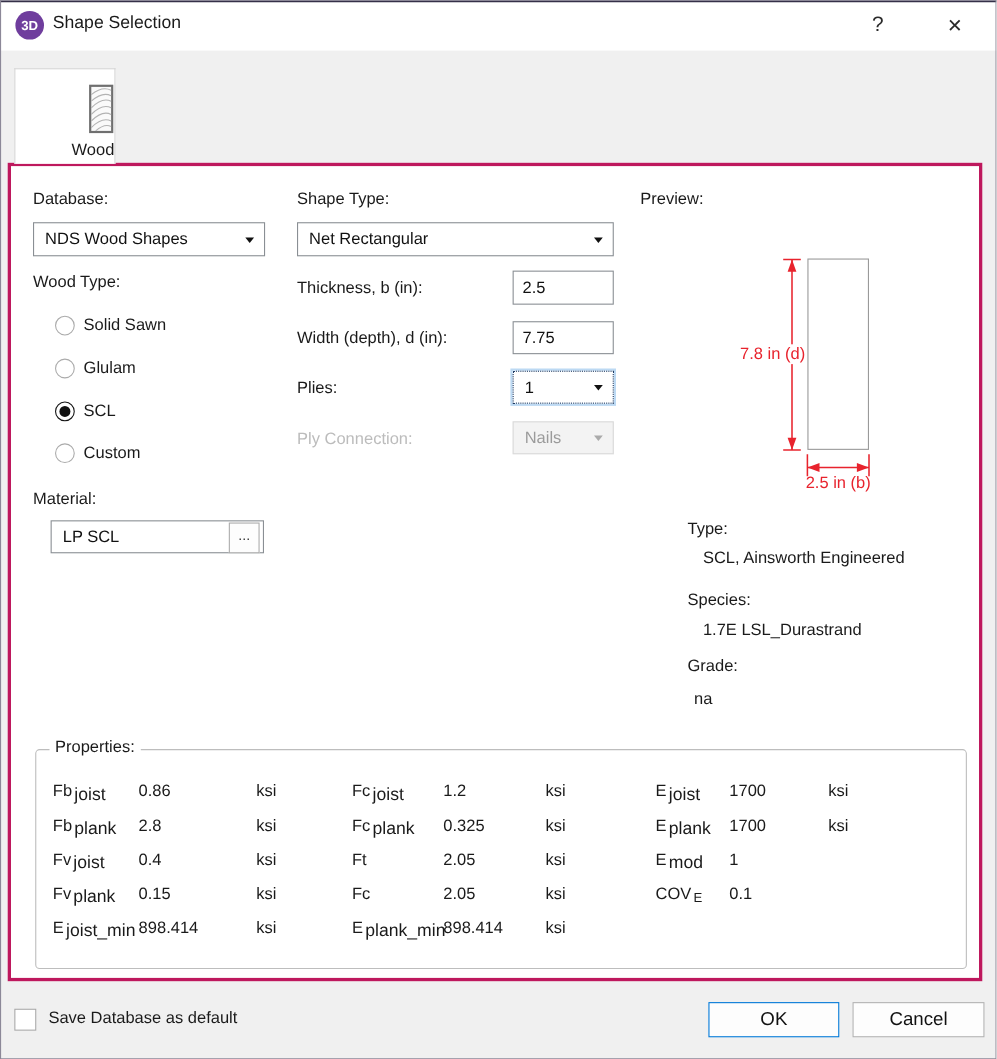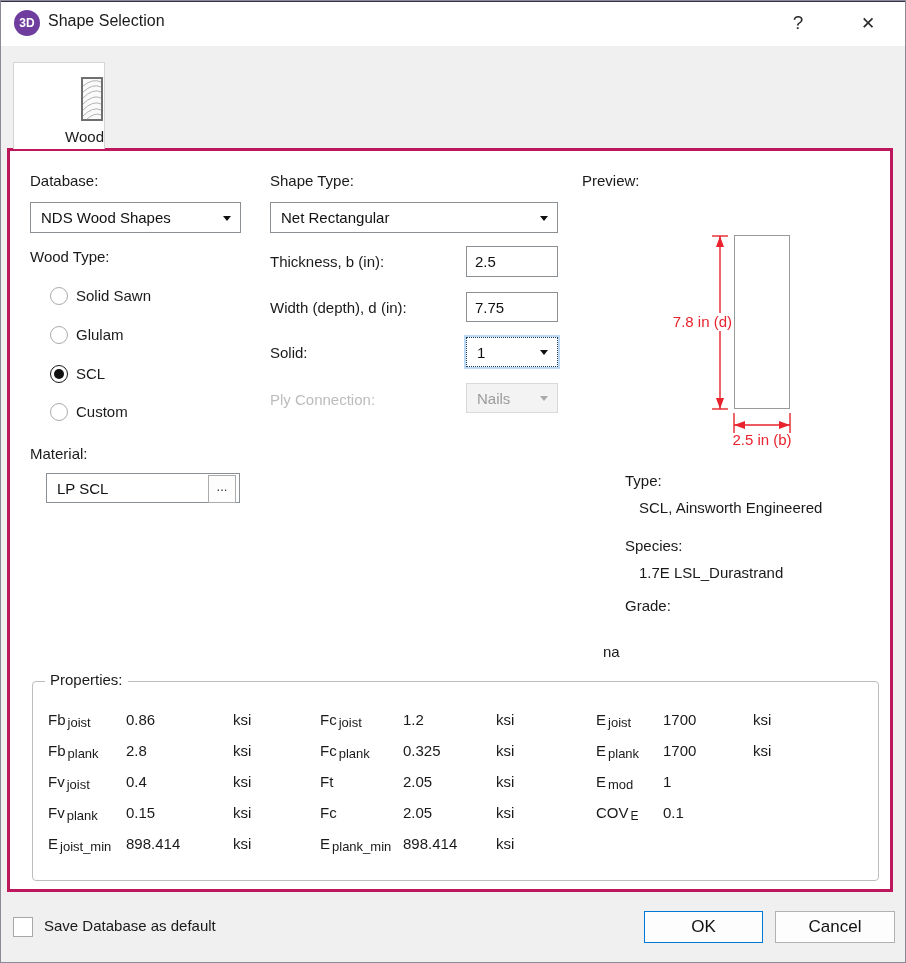--- a/index.html
+++ b/index.html
@@ -48,21 +48,21 @@
     background:
       repeating-linear-gradient(0deg, rgba(255,255,255,0.10) 0 2px, rgba(0,0,0,0) 2px 6px, rgba(90,50,0,0.08) 6px 9px),
       repeating-linear-gradient(90deg, #c98f3a 0 2px, #dda75c 2px 5px, #b97c2c 5px 6px, #e2af62 6px 9px, #d09544 9px 11px, #c2initial 11px 11px, #cd9440 11px 13px);}
   .dim-label{font-size:15px;color:#e8232d;background:#ffffff;line-height:18px;white-space:nowrap;}
   
   .groupbox{left:22px;top:530px;width:847px;height:200px;border:1px solid #bdbdbd;border-radius:4px;}
   .group-legend{position:absolute;top:-11px;left:12px;background:#fff;padding:0 5px;font-size:15px;color:#1a1a1a;}
   .prop-col{position:absolute;top:22px;display:grid;grid-auto-rows:31px;}
   .prow{display:contents;}
   .pcell{display:flex;align-items:center;font-size:15px;color:#1a1a1a;white-space:nowrap;}
-  .psub{font-size:13px;position:relative;top:3px;margin-left:2px;}
+  .psub{font-size:16px;position:relative;top:3px;margin-left:2px;}
   
   .footer{position:absolute;left:0;top:892px;width:906px;height:71px;background:#f0f0f0;}
   .checkbox{position:absolute;left:13px;top:25px;width:20px;height:20px;background:#fff;border:1px solid #a8a8a8;}
   .check-label{position:absolute;left:44px;top:25px;font-size:15px;color:#1a1a1a;}
   .btn{position:absolute;top:19px;height:32px;background:#fdfdfd;font-size:17px;color:#111;
     display:flex;align-items:center;justify-content:center;}
   .btn-ok{left:644px;width:119px;border:1px solid #0078d7;}
   .btn-cancel{left:775px;width:120px;border:1px solid #b2b2b2;}
 </style>
 </head>
@@ -142,21 +142,21 @@
     <div class="lbl" style="left:260px;top:101px;">Thickness, b (in):</div>
     <div style="left:456px;top:95px;width:92px;height:31px;">
       <input class="tinput" value="2.5" style="">
     </div>
 
     <div class="lbl" style="left:260px;top:147px;">Width (depth), d (in):</div>
     <div style="left:456px;top:141px;width:92px;height:30px;">
       <input class="tinput" value="7.75" style="">
     </div>
 
-    <div class="lbl" style="left:260px;top:192px;">Solid:</div>
+    <div class="lbl" style="left:260px;top:192px;">Plies:</div>
     <div class="combo combo-focus" style="left:456px;top:186px;width:92px;height:30px;">
       <span>1</span>
       <span class="carat"></span>
     </div>
 
     <div class="lbl lbl-disabled" style="left:260px;top:239px;">Ply Connection:</div>
     <div class="combo combo-disabled" style="left:456px;top:232px;width:92px;height:30px;">
       <span>Nails</span>
       <span class="carat"></span>
     </div>
@@ -180,21 +180,21 @@
       </g>
     </svg>
     <div class="dim-label" style="left:600px;top:162px;width:122px;text-align:right;">7.8 in (d)</div>
     <div class="dim-label" style="left:692px;top:280px;width:120px;text-align:center;background:transparent;">2.5 in (b)</div>
 
     <div class="lbl" style="left:615px;top:320px;">Type:</div>
     <div class="lbl" style="left:629px;top:347px;">SCL, Ainsworth Engineered</div>
     <div class="lbl" style="left:615px;top:385px;">Species:</div>
     <div class="lbl" style="left:629px;top:412px;">1.7E LSL_Durastrand</div>
     <div class="lbl" style="left:615px;top:445px;">Grade:</div>
-    <div class="lbl" style="left:593px;top:475px;margin-top:16px;">na</div>
+    <div class="lbl" style="left:621px;top:475px;">na</div>
 
     <div class="groupbox">
       <div class="group-legend">Properties:</div>
 
       <div class="prop-col" style="left:15px;grid-template-columns:78px 107px 44px;">
         <div class="prow">
           <div class="pcell">
               <span>Fb</span>
               <span class="psub">joist</span>
             </div>

